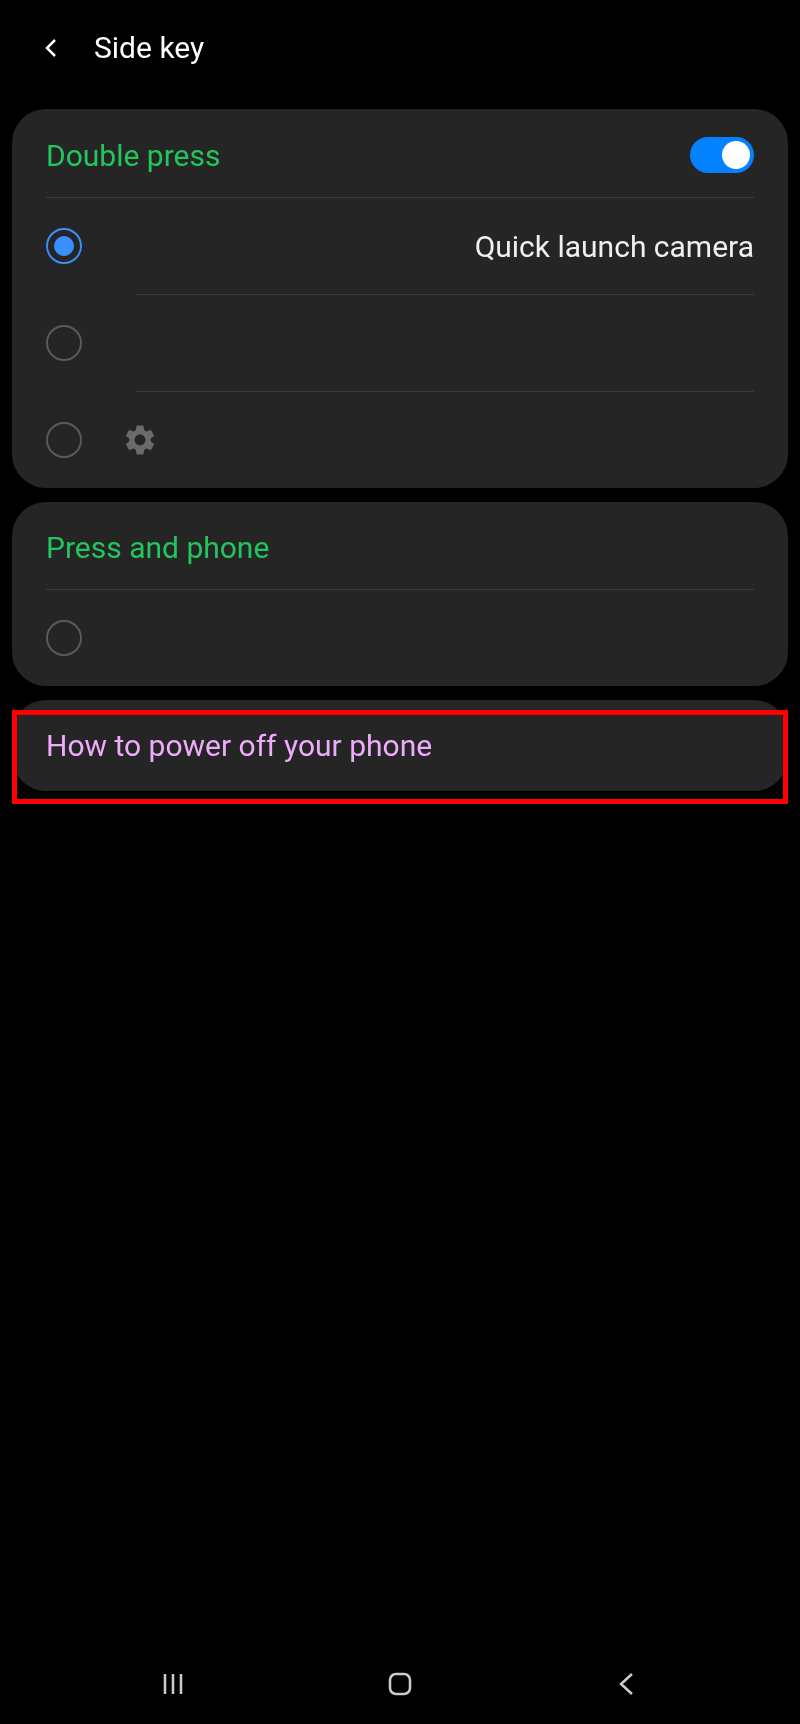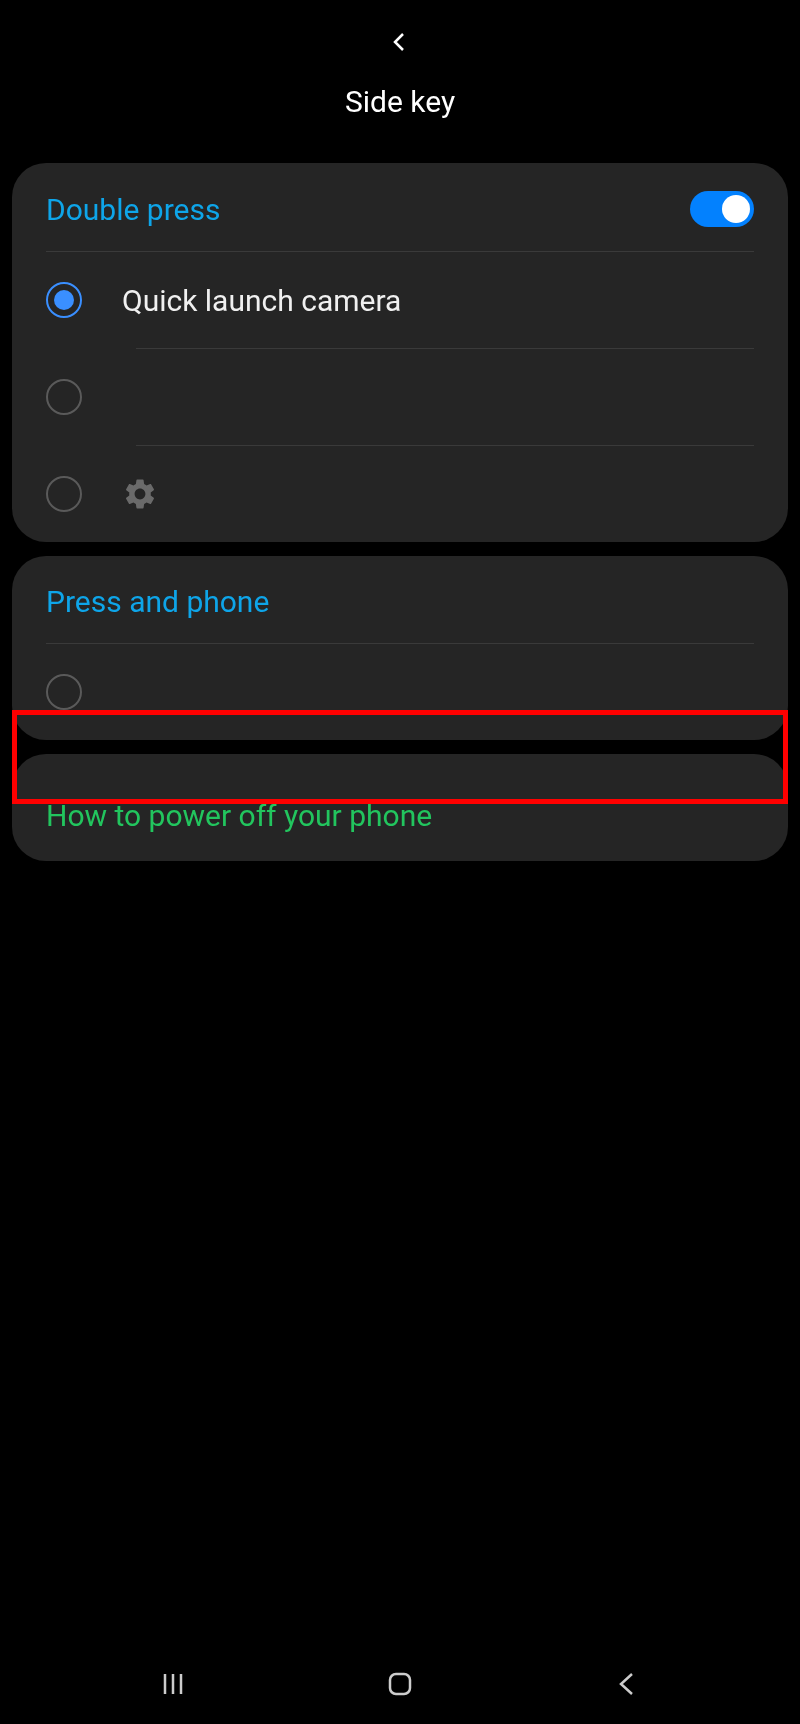--- a/index.html
+++ b/index.html
@@ -14,21 +14,20 @@
       font-family: -apple-system, BlinkMacSystemFont, 'Segoe UI', Roboto, sans-serif;
       color: #ffffff;
       position: relative;
       overflow: hidden;
     }
     .header {
       display: flex;
       align-items: center;
       padding: 30px 40px;
       gap: 30px;
-      flex-direction: column;
     }
     .back-icon {
       width: 24px;
       height: 24px;
     }
     .back-icon svg {
       width: 100%;
       height: 100%;
     }
     .page-title {
@@ -45,21 +44,21 @@
     }
     .card-header {
       display: flex;
       align-items: center;
       justify-content: space-between;
       padding: 28px 34px 24px 34px;
     }
     .card-title {
       font-size: 30px;
       font-weight: 400;
-      color: #0ea5e9;
+      color: #22c55e;
     }
     .toggle {
       width: 64px;
       height: 36px;
       background: #0381fe;
       border-radius: 18px;
       position: relative;
     }
     .toggle-knob {
       width: 28px;
@@ -105,20 +104,21 @@
       width: 20px;
       height: 20px;
       background: #3a8fff;
       border-radius: 50%;
     }
     .option-label {
       font-size: 30px;
       font-weight: 400;
       color: #f0f0f0;
       flex: 1;
+      text-align: right;
     }
     .gear-icon {
       width: 36px;
       height: 36px;
       flex-shrink: 0;
     }
     .gear-icon svg {
       width: 100%;
       height: 100%;
     }
@@ -133,22 +133,21 @@
     }
     .info-card {
       background: #252525;
       border-radius: 34px;
       margin: 14px 12px;
       padding: 28px 34px;
     }
     .info-text {
       font-size: 30px;
       font-weight: 400;
-      color: #22c55e;
-      margin-top: 16px;
+      color: #f0abfc;
     }
     .nav-bar {
       position: absolute;
       bottom: 0;
       left: 0;
       right: 0;
       height: 80px;
       display: flex;
       align-items: center;
       justify-content: space-around;

